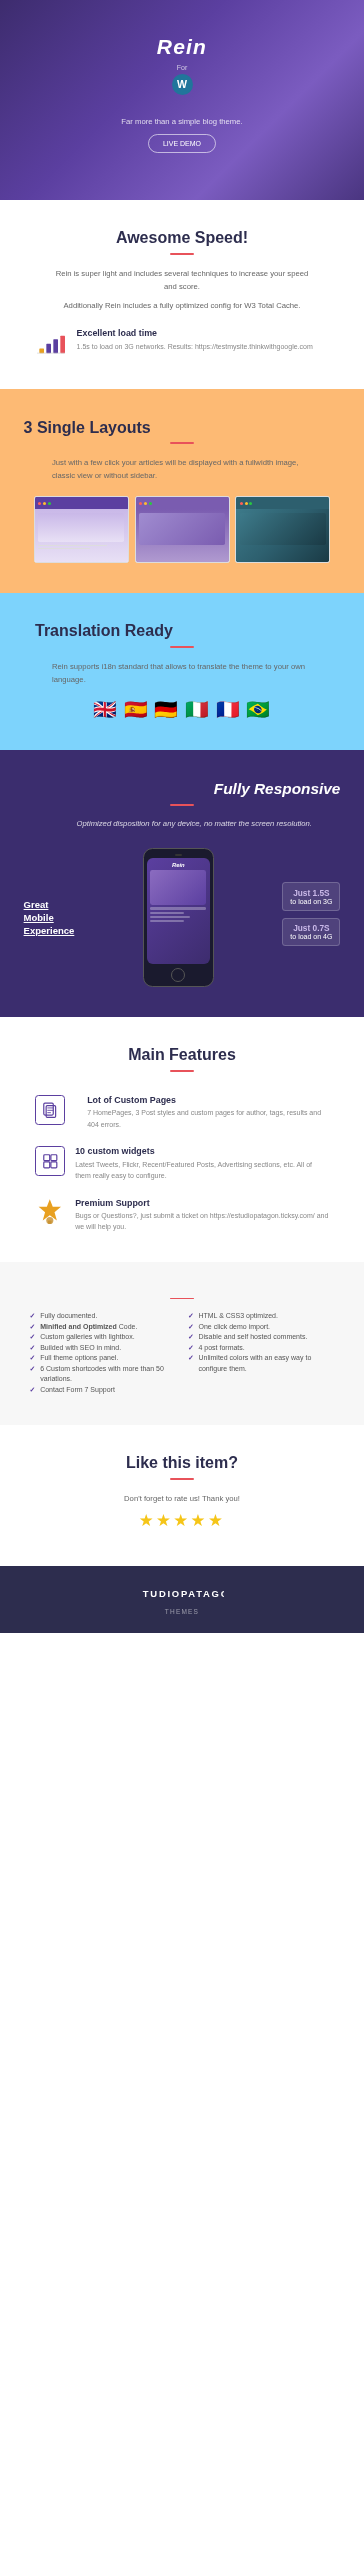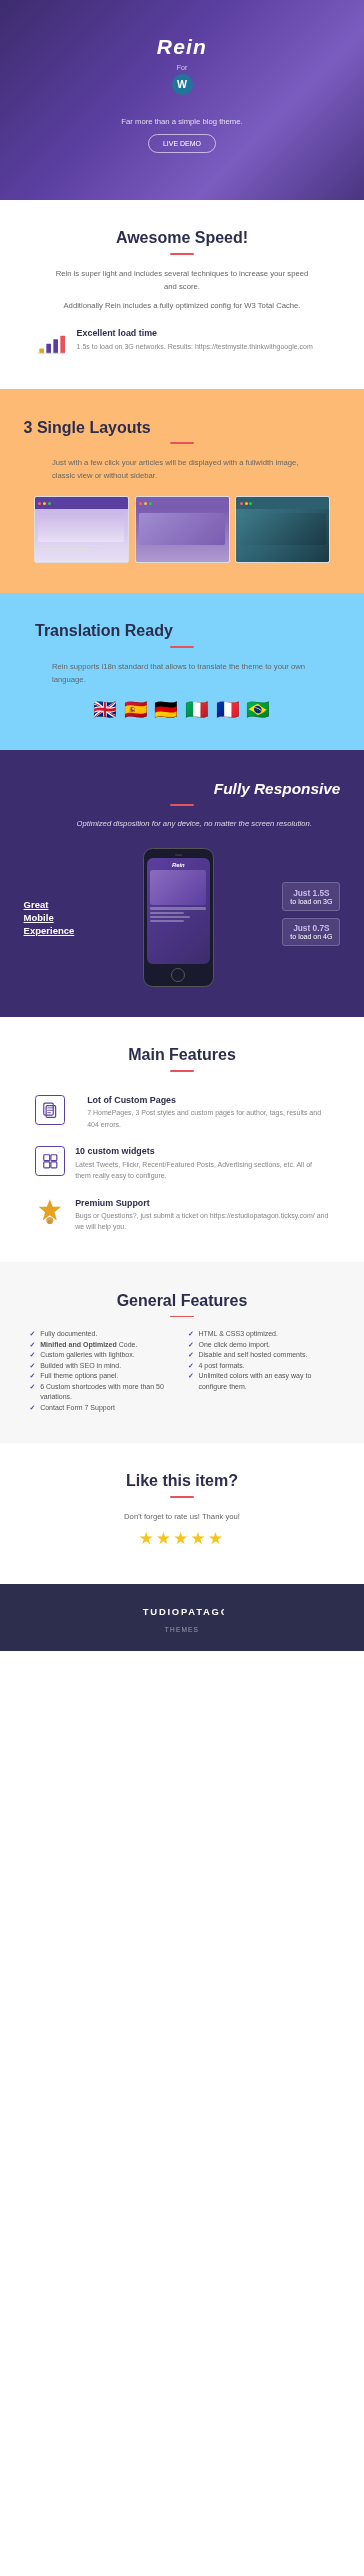--- a/index.html
+++ b/index.html
@@ -545,21 +545,20 @@
     </div>
     <div class="feature-content">
       <h4>Premium Support</h4>
       <p>Bugs or Questions?, just submit a ticket on https://estudiopatagon.ticksy.com/ and we will help you.</p>
     </div>
   </div>
 </div>
 
 <div class="general-section">
   <div style="text-align:center;">
-    <h2 class="section-title">General Features</h2>
     <div class="section-divider"></div>
   </div>
 
   <div class="features-grid">
     <div>
       <div class="feature-item">
         <span class="check-icon">✓</span>
         <span>Fully documented.</span>
       </div>
       <div class="feature-item">

